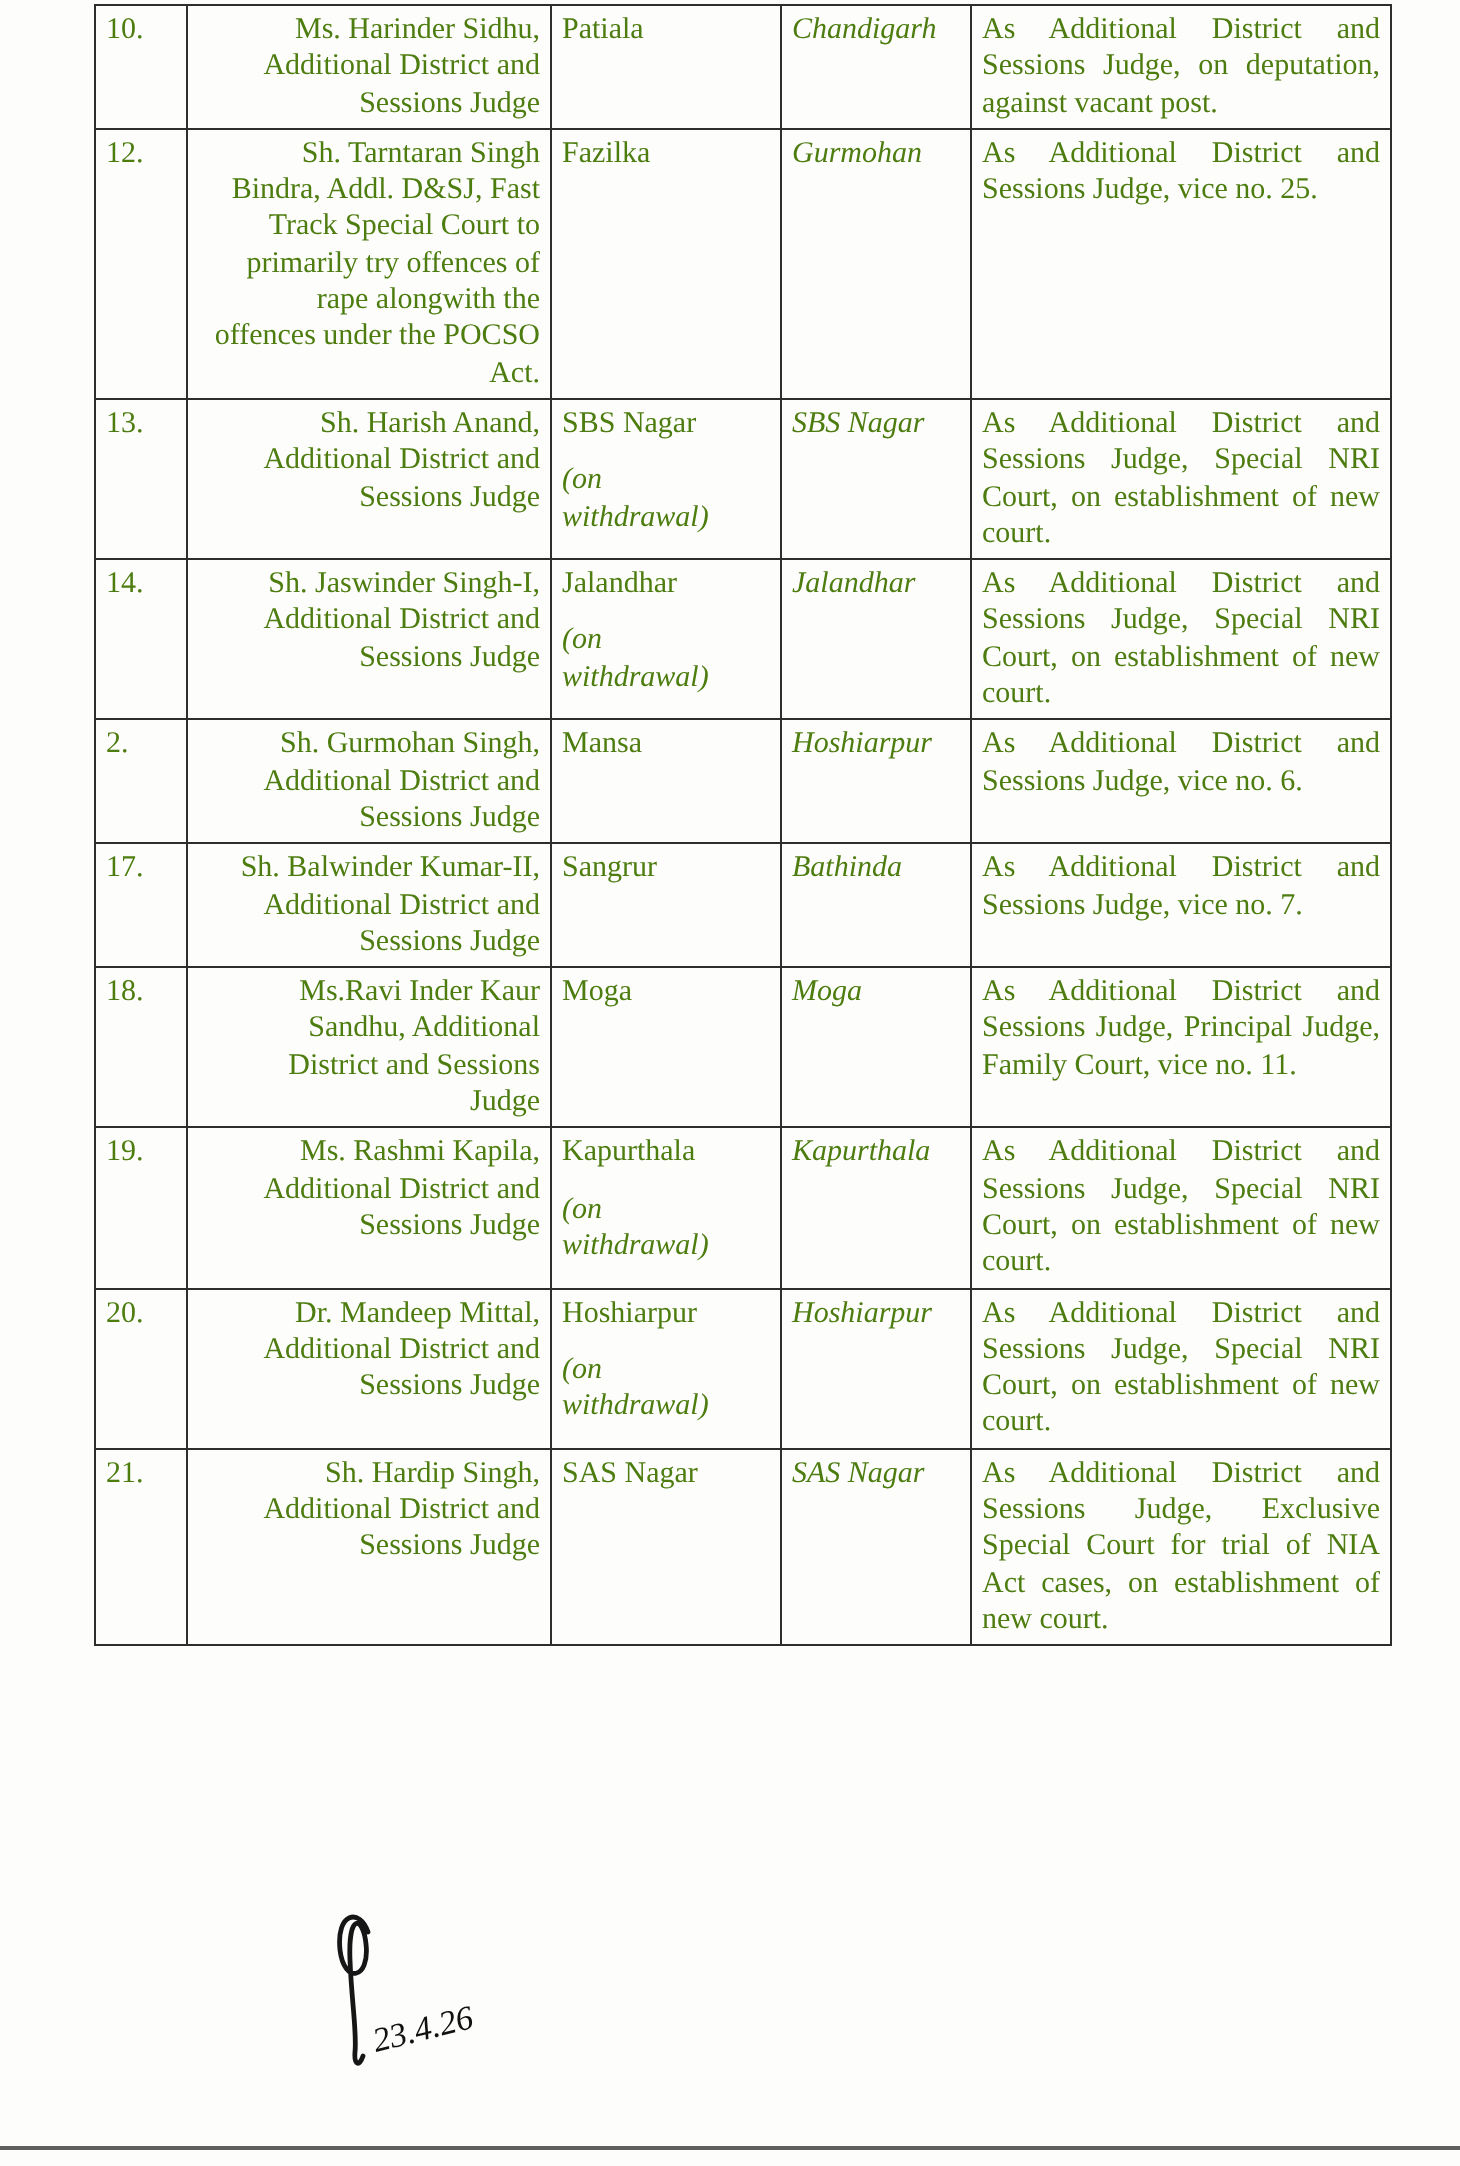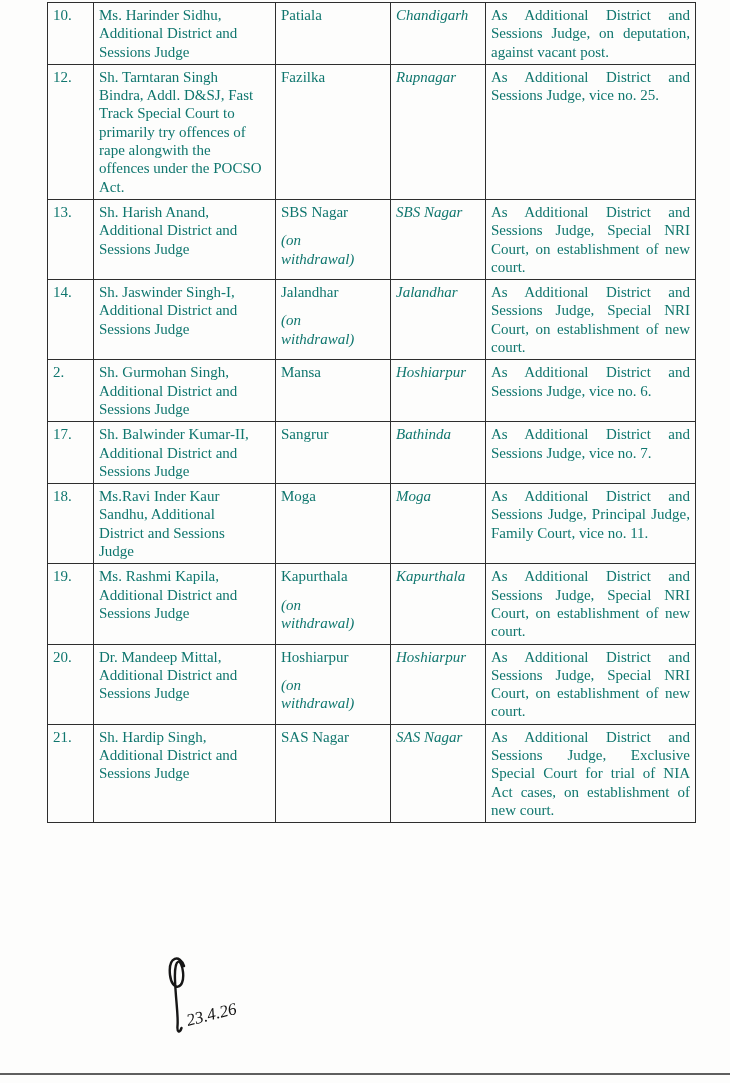--- a/index.html
+++ b/index.html
@@ -2,41 +2,41 @@
 <html><head>
 <meta charset="utf-8">
 <style>
   html, body { margin: 0; padding: 0; background: #ffffff; }
   .page {
     position: relative;
     width: 730px;
     height: 1083px;
     background: #fdfdfc;
     font-family: "Liberation Serif", serif;
-    color: #0f766e;
+    color: #4d7c0f;
     overflow: hidden;
   }
   table.transfer-table {
     position: absolute;
     left: 47px;
     top: 2px;
     width: 593px;
     border-collapse: collapse;
     table-layout: fixed;
   }
   table.transfer-table td {
     border: 1.5px solid #2e2e2e;
     vertical-align: top;
     padding: 3px 5px;
     font-size: 15px;
     line-height: 1.22;
     overflow-wrap: break-word;
   }
   td.c-no      { width: 35px;  padding-left: 4px; padding-right: 2px; }
-  td.c-name    { width: 171px; white-space: pre-line; }
+  td.c-name    { width: 171px; white-space: pre-line; text-align: right; }
   td.c-from    { width: 104px; }
   td.c-to      { width: 84px;  text-align: left; white-space: pre-line; font-style: italic; }
   td.c-remarks { width: 199px; text-align: justify; padding: 3px 6px; }
   .from-place  { white-space: pre-line; }
   .from-note   { margin-top: 10px; white-space: pre-line; font-style: italic; }
   .from-note:empty { display: none; }
   .signature-block {
     position: absolute;
     left: 148px;
     top: 950px;
@@ -86,21 +86,21 @@
 Bindra, Addl. D&amp;SJ, Fast
 Track Special Court to
 primarily try offences of
 rape alongwith the
 offences under the POCSO
 Act.</td>
     <td class="c-from">
       <div class="from-place">Fazilka</div>
 
     </td>
-    <td class="c-to">Rupnagar</td>
+    <td class="c-to">Gurmohan</td>
     <td class="c-remarks">As Additional District and Sessions Judge, vice no. 25.</td>
   </tr>
 
   <tr>
     <td class="c-no">13.</td>
     <td class="c-name">Sh. Harish Anand,
 Additional District and
 Sessions Judge</td>
     <td class="c-from">
       <div class="from-place">SBS Nagar</div>

